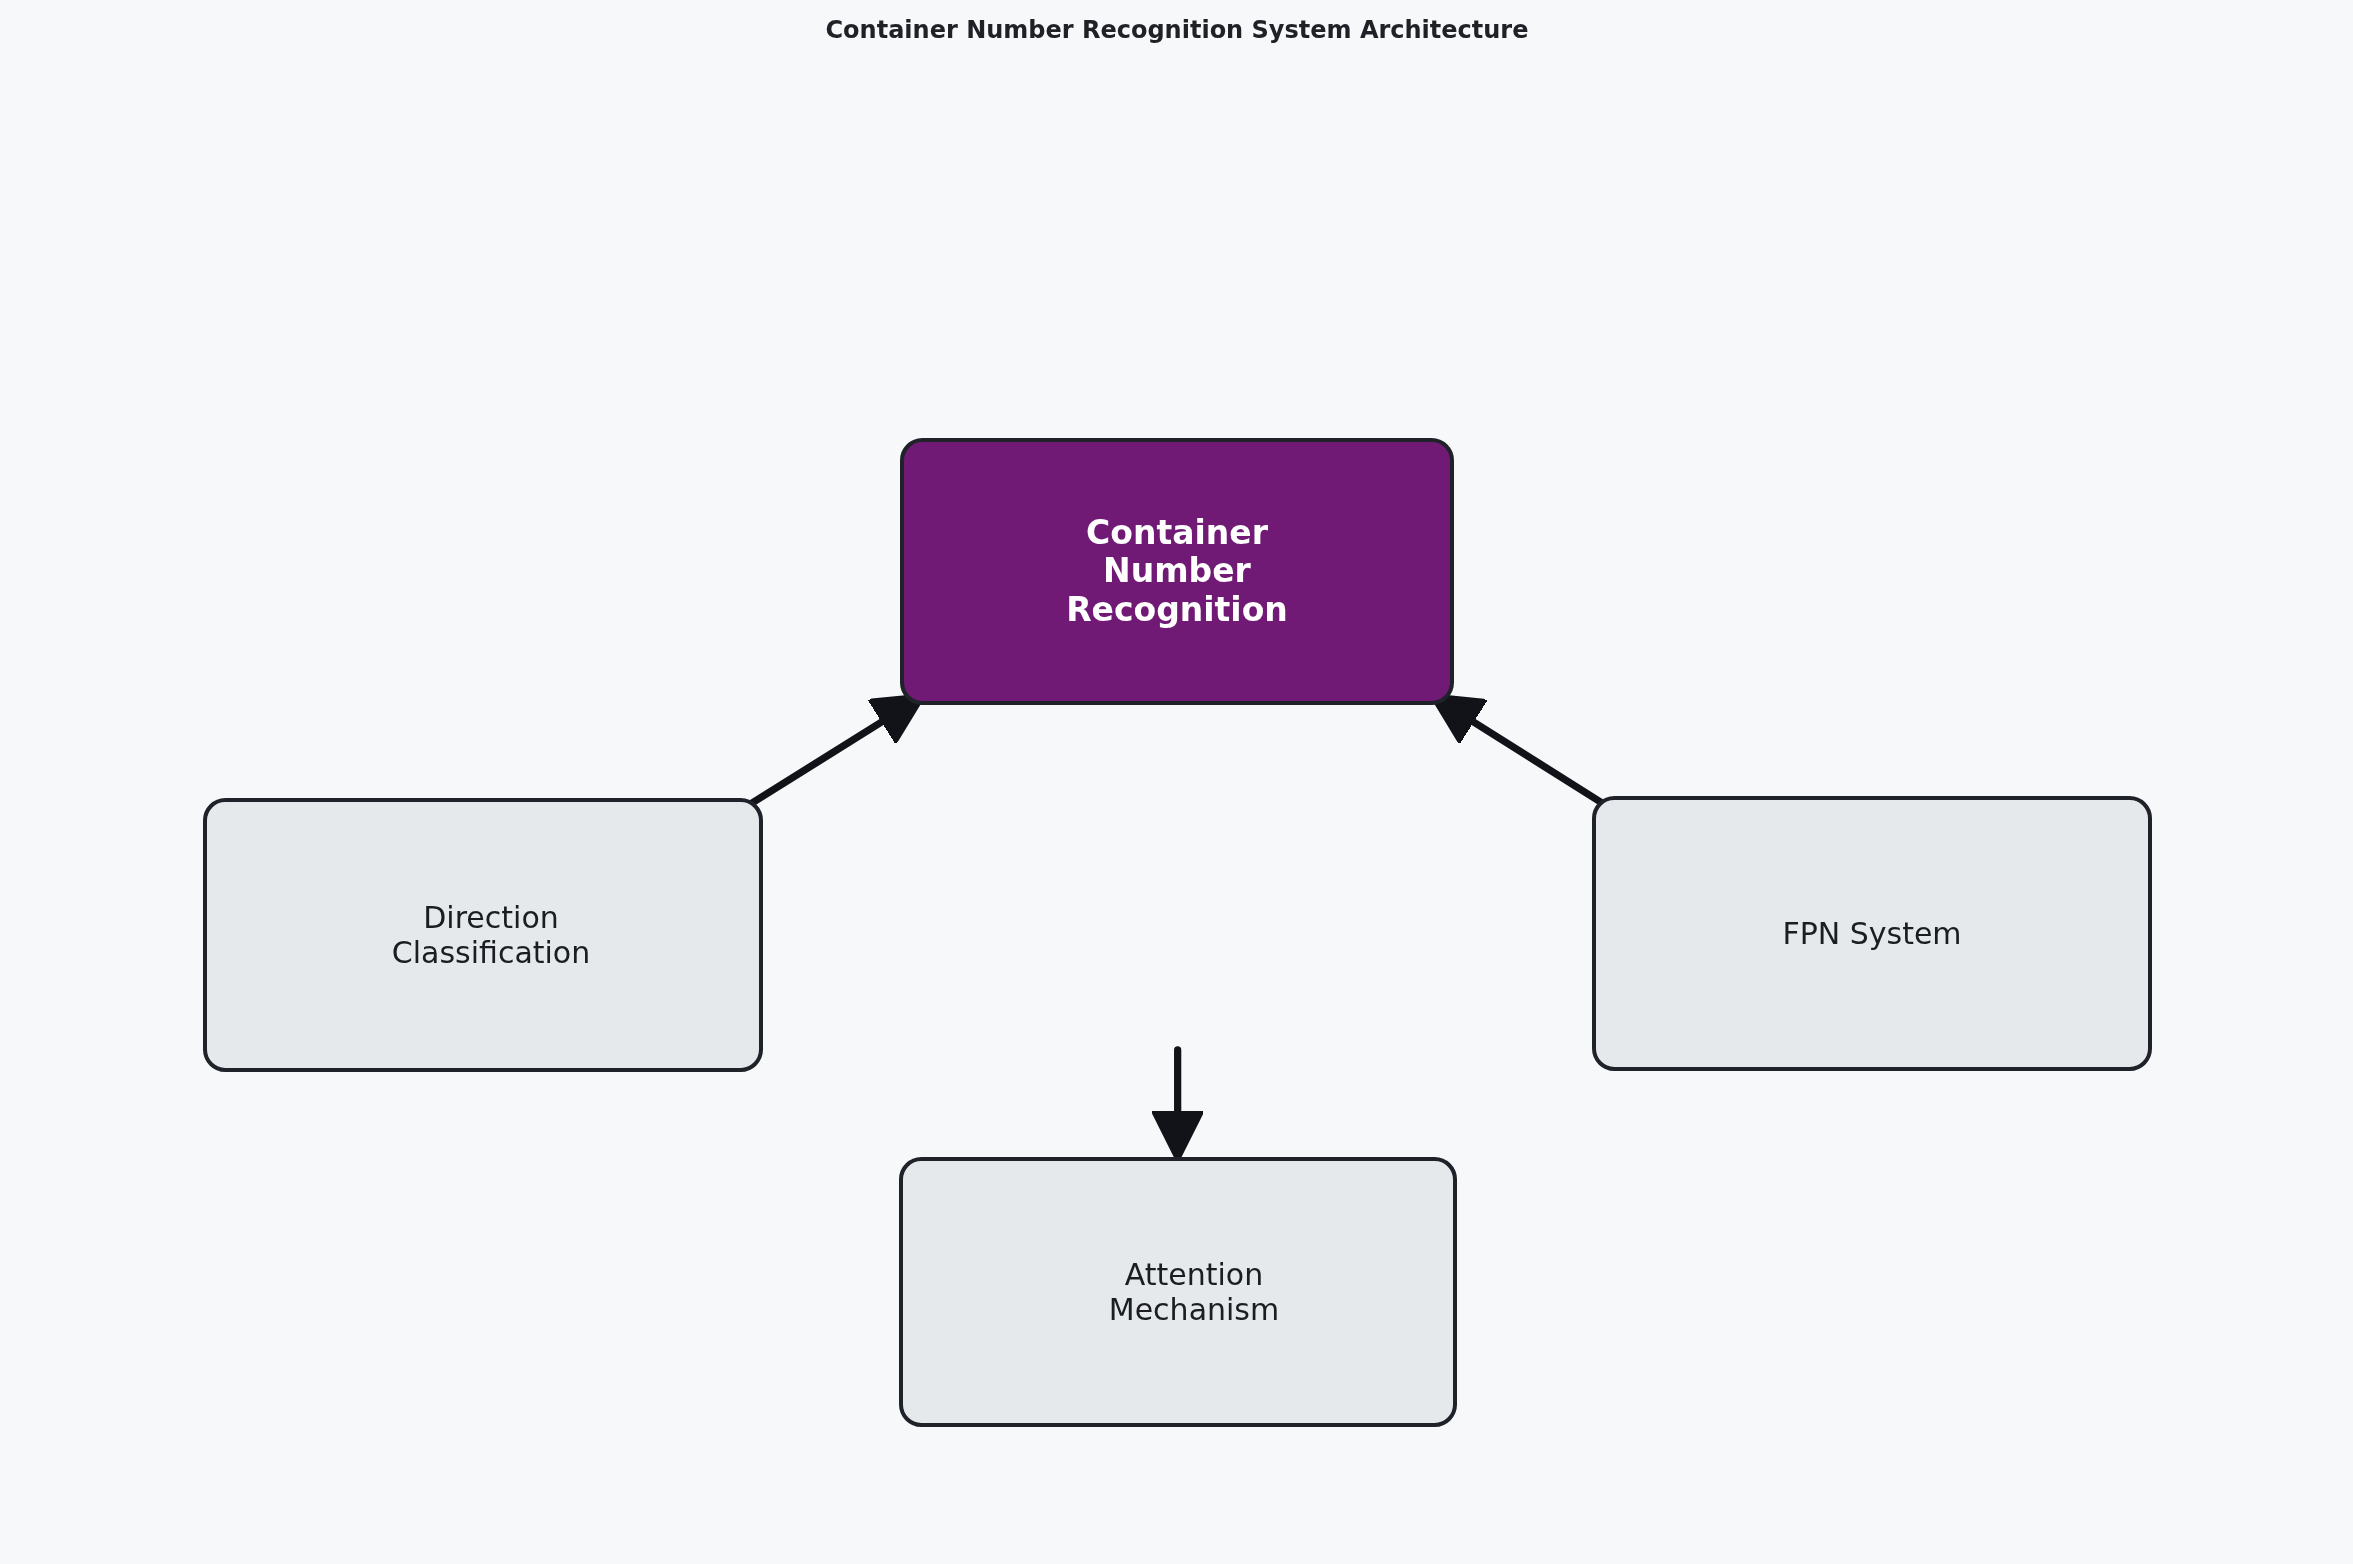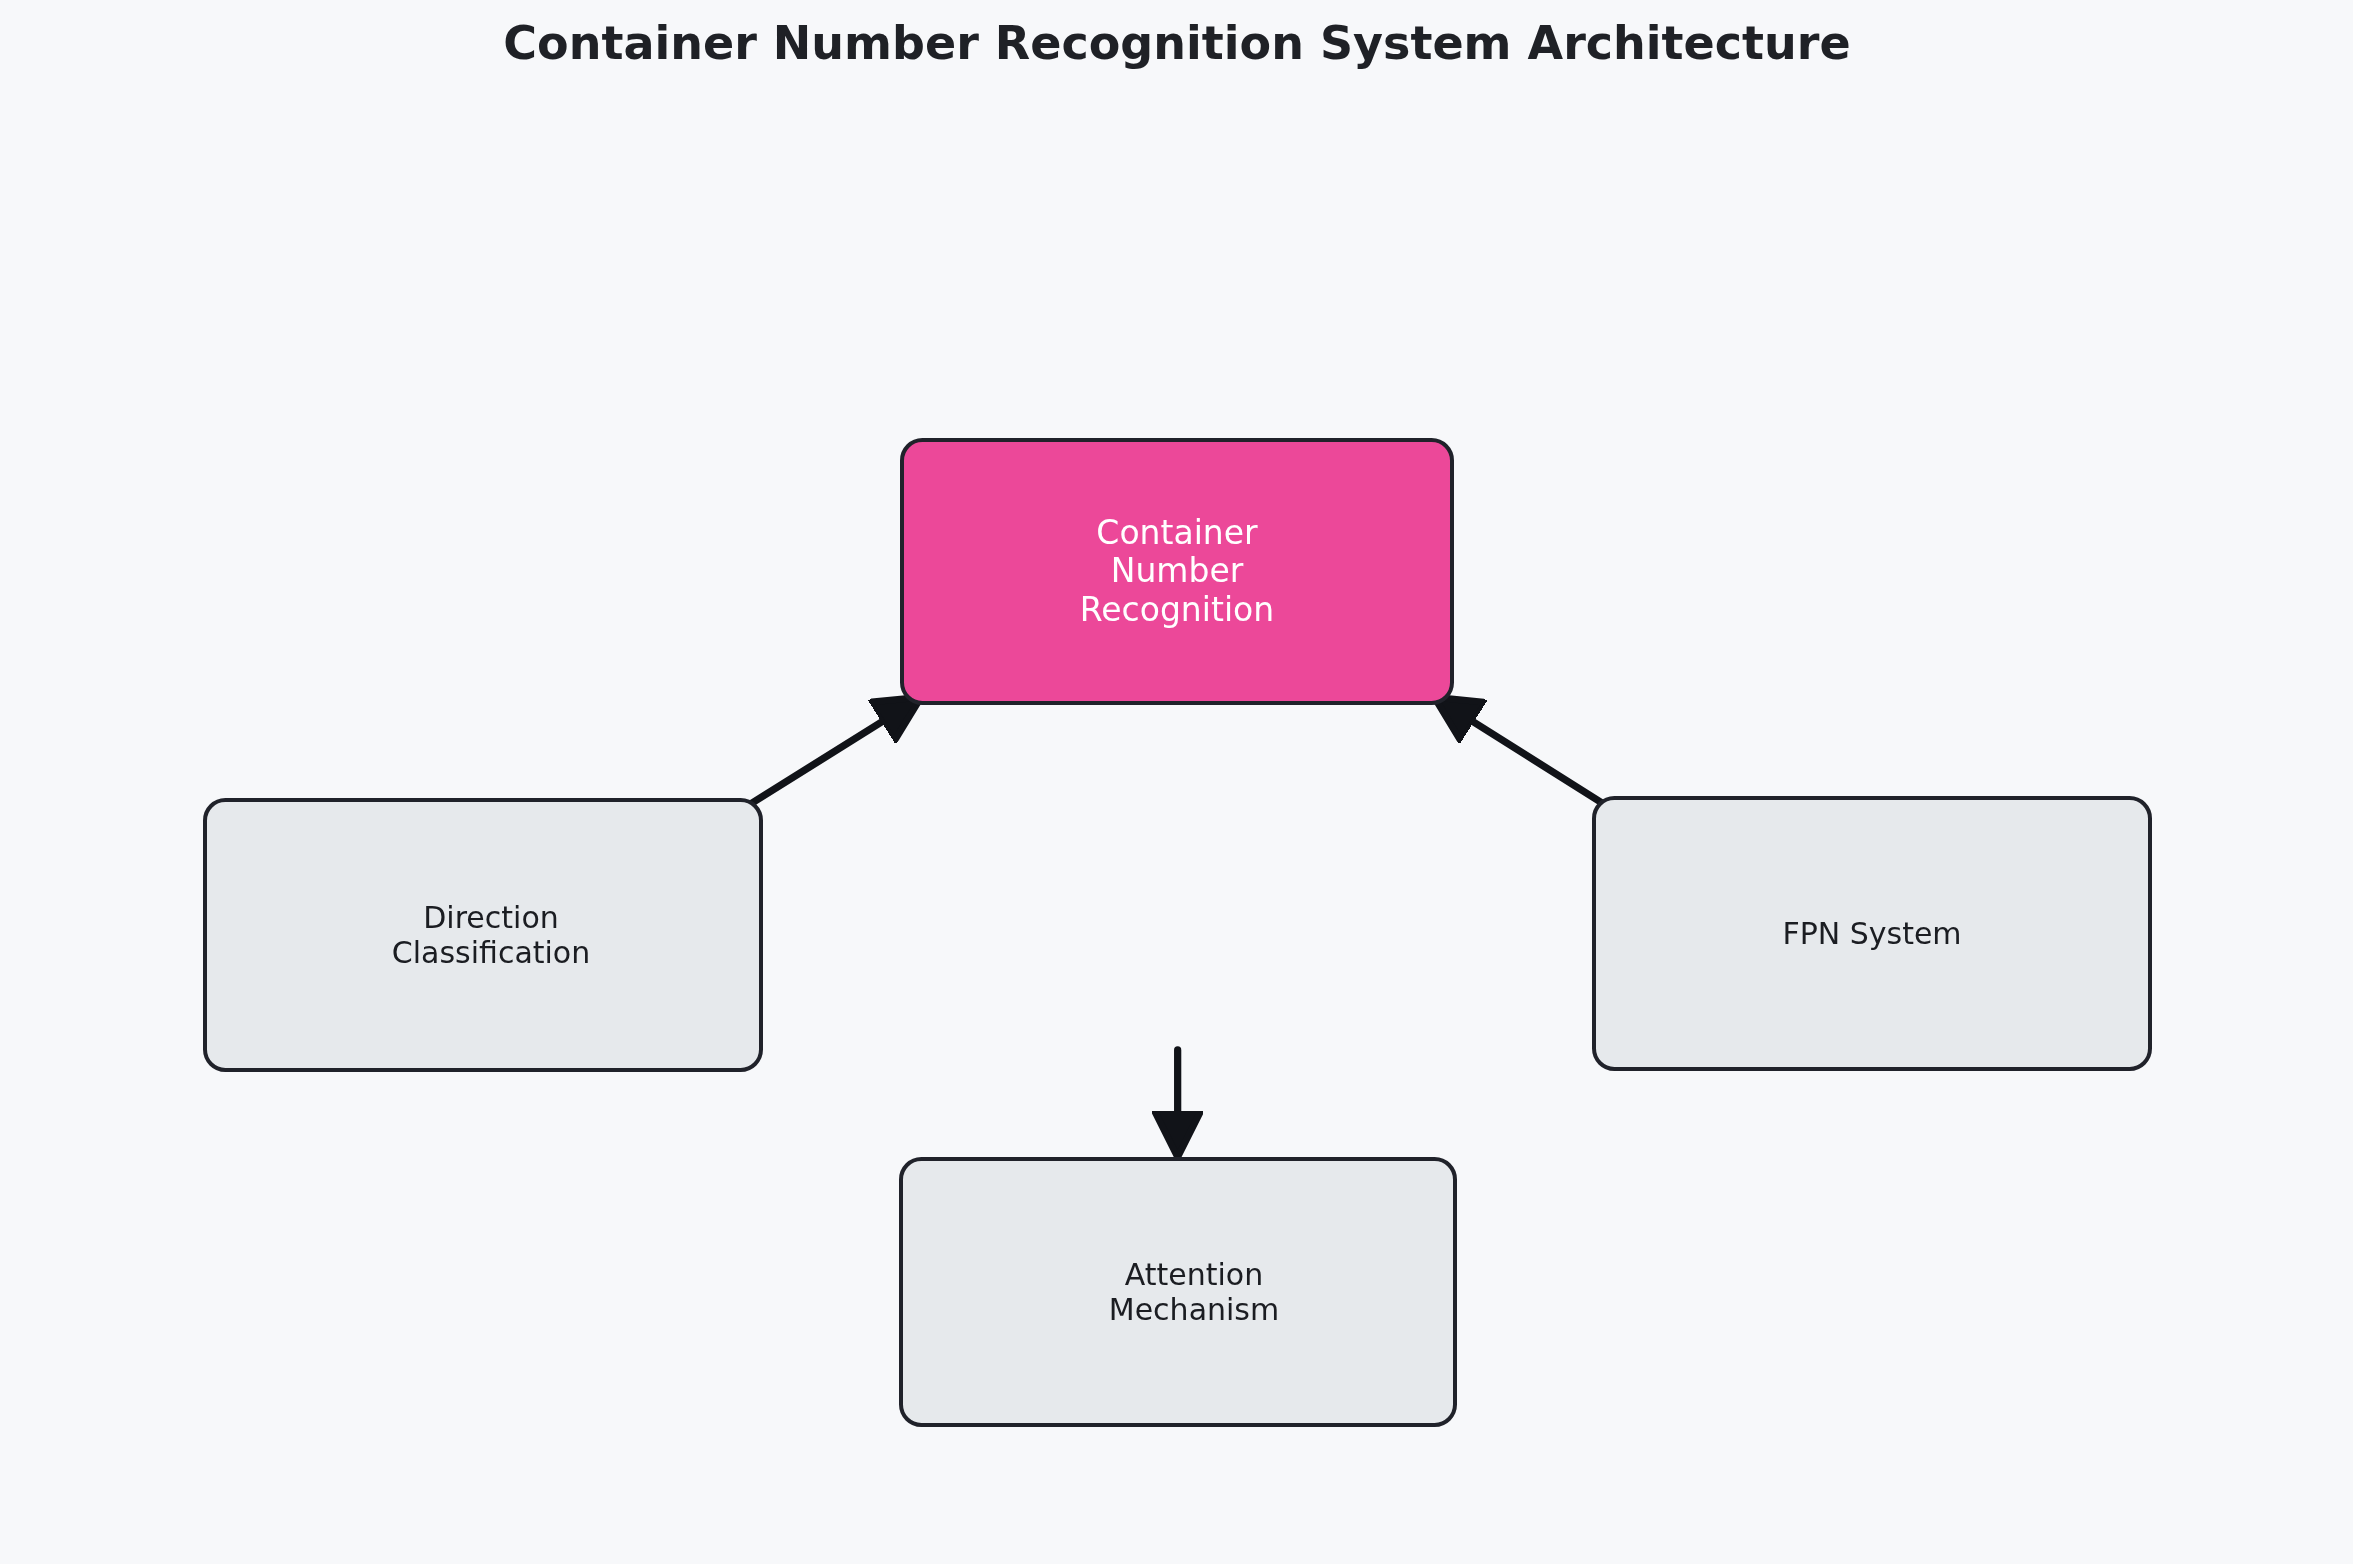--- a/index.html
+++ b/index.html
@@ -19,21 +19,21 @@
     inset: 0;
     width: 2354px;
     height: 1565px;
   }
   .diagram-title {
     position: absolute;
     left: 0;
     top: 16px;
     width: 2354px;
     text-align: center;
-    font-size: 46px;
+    font-size: 24px;
     font-weight: bold;
     color: #1f2126;
     letter-spacing: 0px;
   }
   .edge-layer {
     position: absolute;
     left: 0;
     top: 0;
     width: 2354px;
     height: 1565px;
@@ -51,24 +51,24 @@
     line-height: 1.17;
     white-space: pre-line;
   }
   .node-secondary {
     background: #e6e9ec;
     color: #1b1d22;
     font-size: 30px;
     font-weight: normal;
   }
   .node-primary {
-    background: #ec4899;
+    background: #701a75;
     color: #ffffff;
     font-size: 33px;
-    font-weight: normal;
+    font-weight: bold;
   }
   
   #node-root      { left: 900px; top: 438px;  width: 554px; height: 267px; }
   #node-direction { left: 203px;  top: 798px; width: 560px; height: 274px; padding-left: 16px; }
   #node-fpn       { left: 1592px; top: 796px; width: 560px; height: 275px; }
   #node-attention { left: 899px; top: 1157px; width: 558px; height: 270px; padding-left: 32px; }
 </style>
 </head>
 <body>
 

